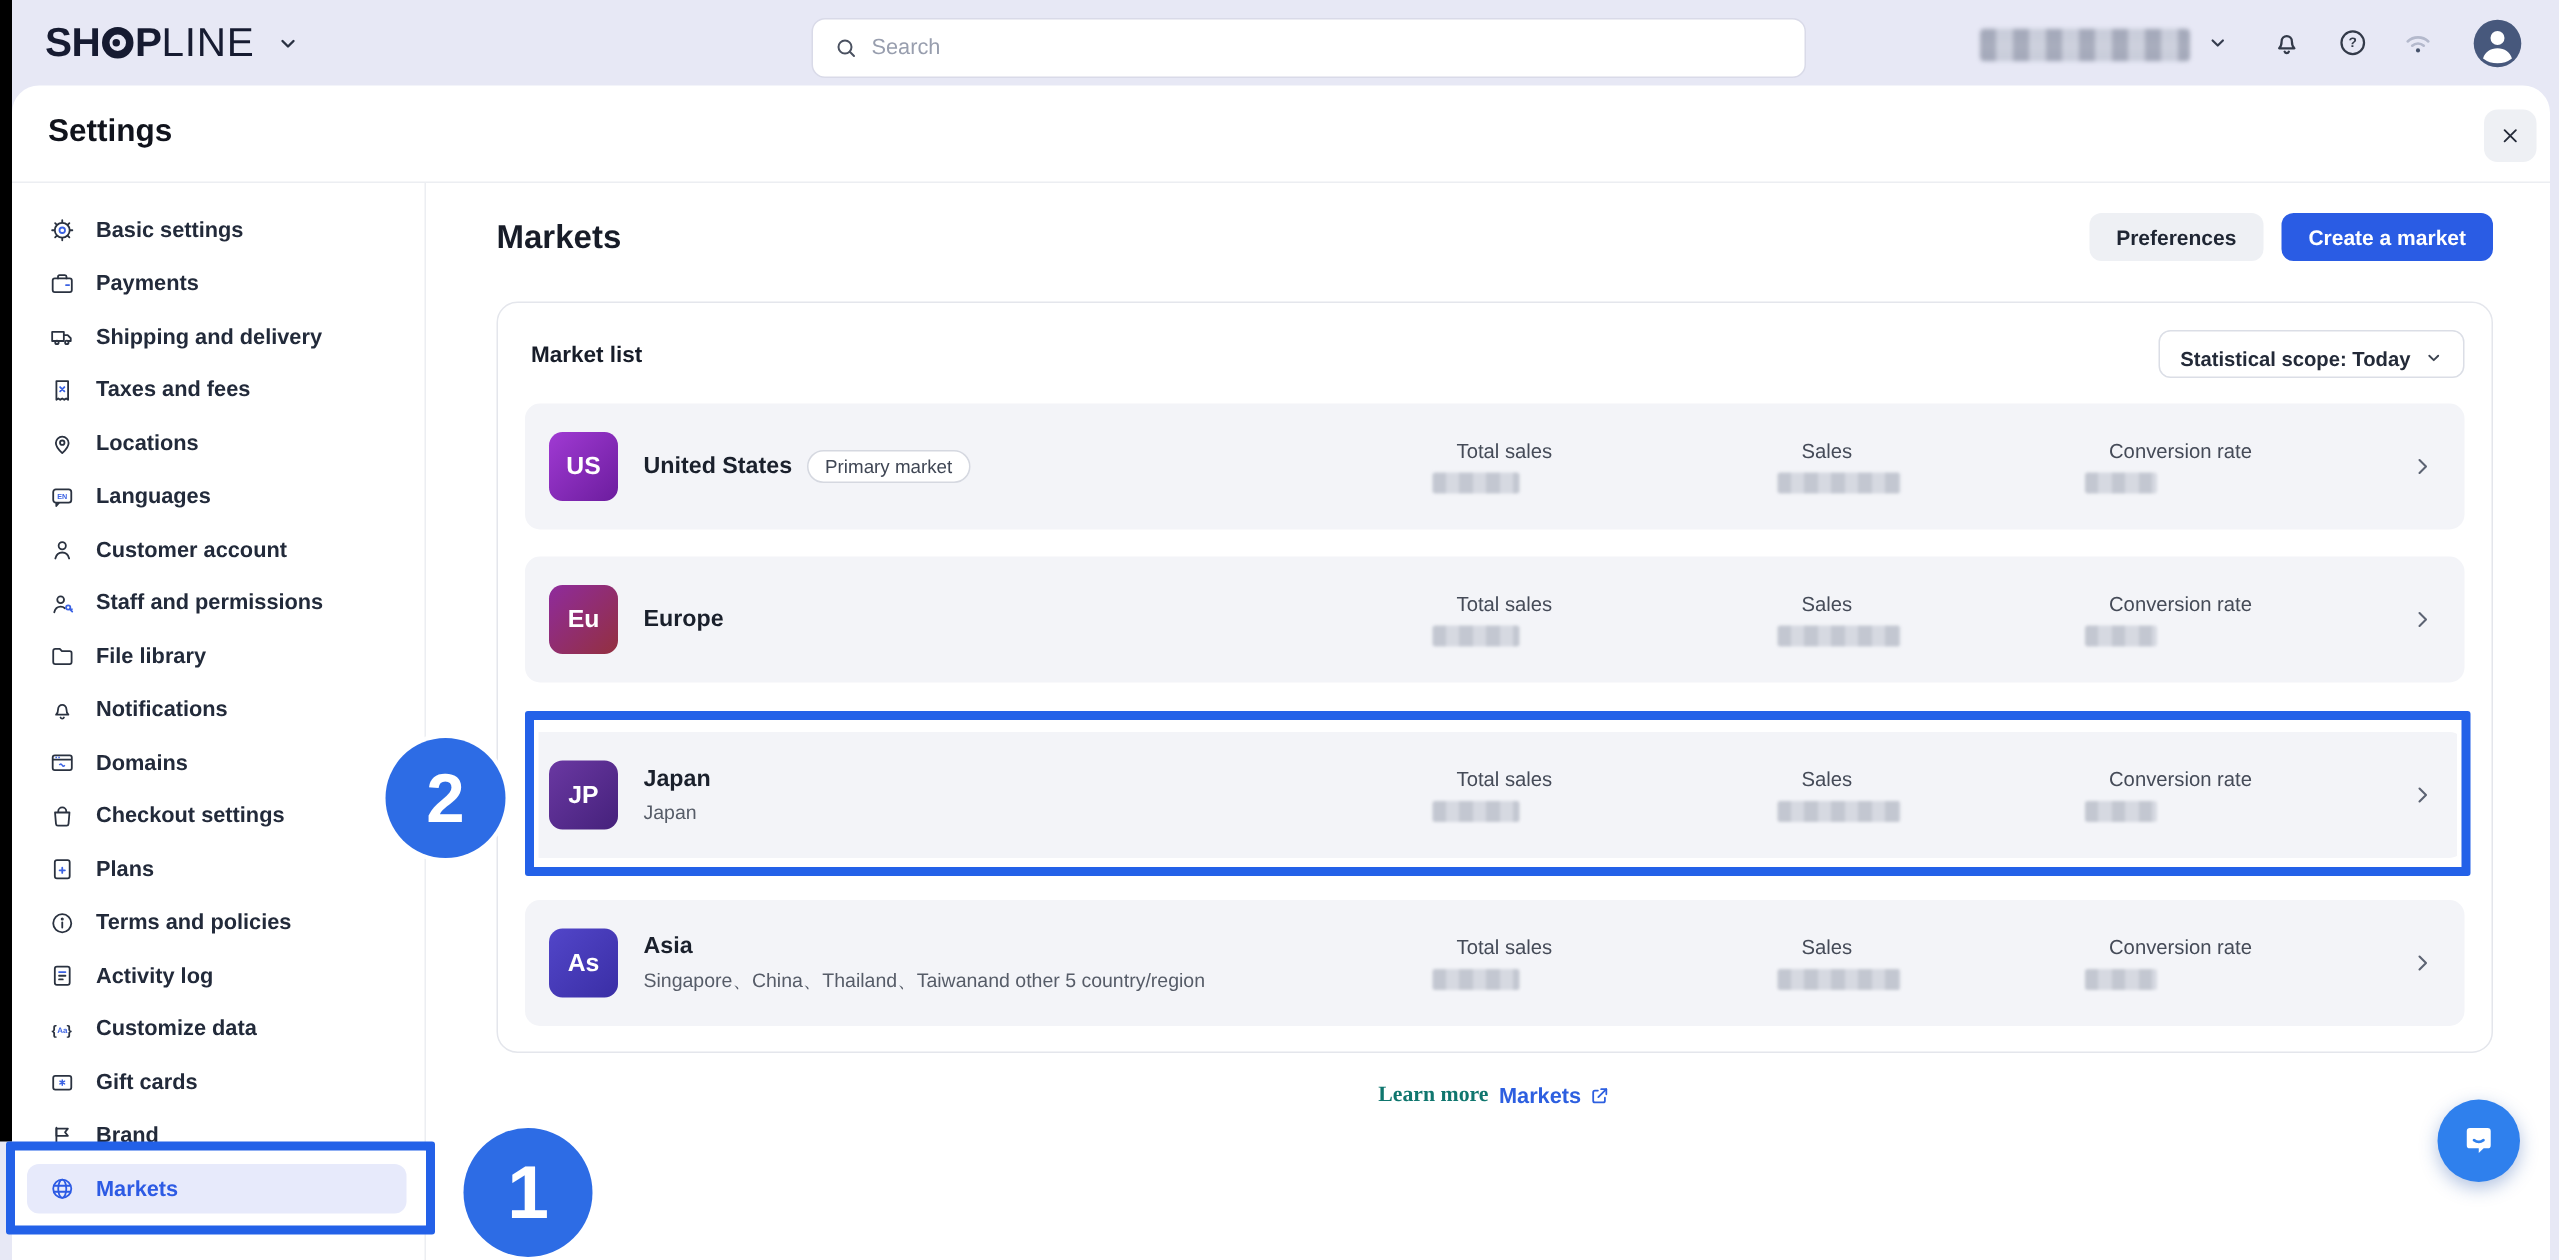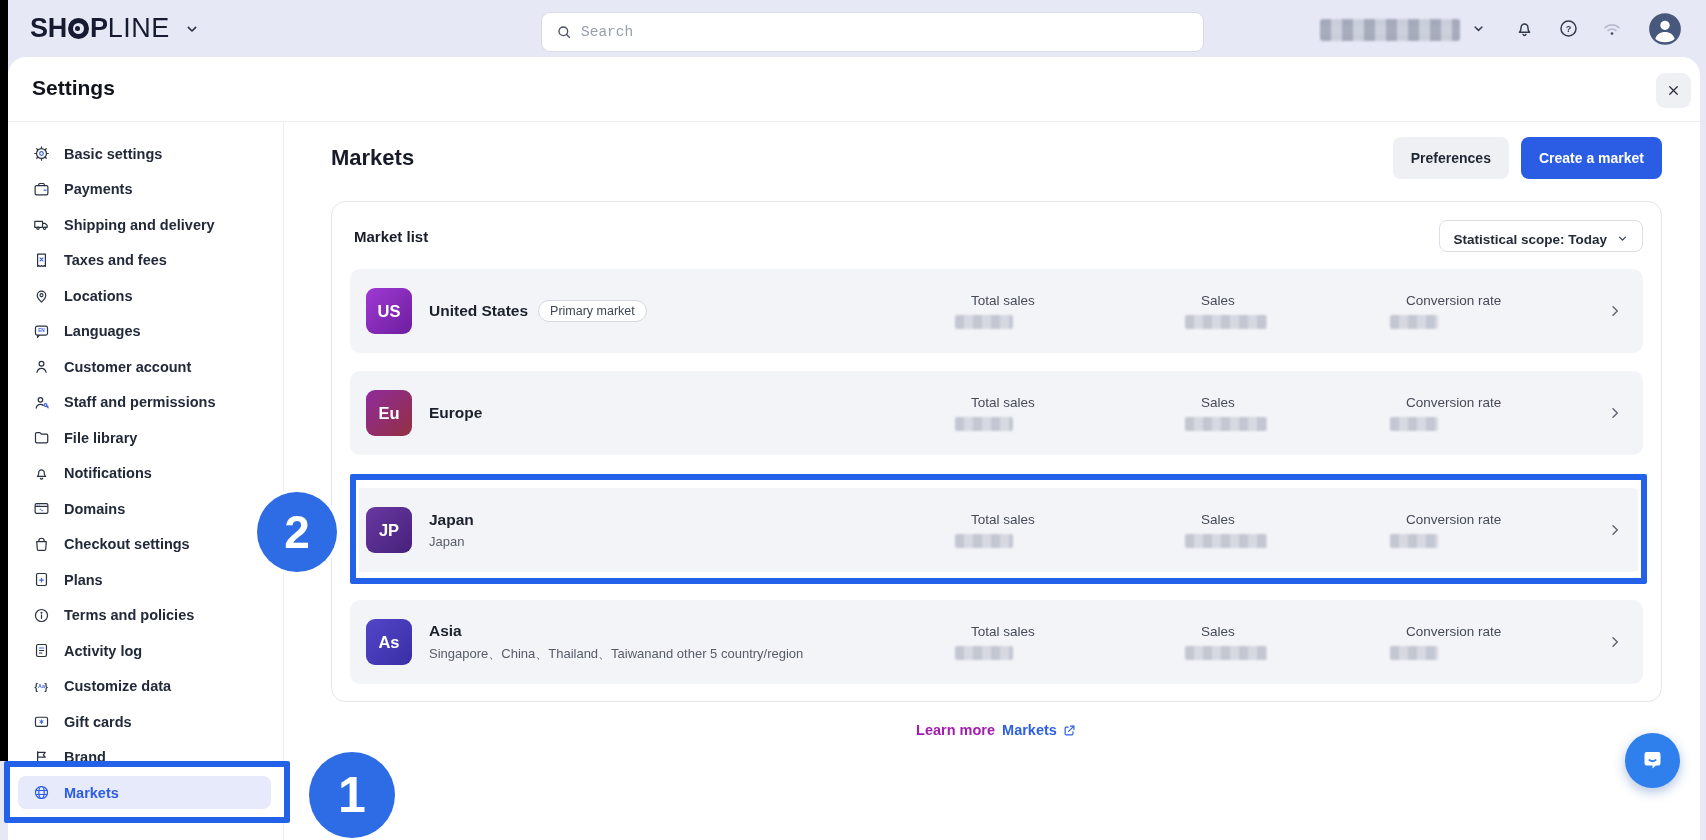--- a/index.html
+++ b/index.html
@@ -7,21 +7,21 @@
   .screen { position:relative; width:1706px; height:840px; background:#e7e8f5; overflow:hidden; }
 
   
   .topbar { position:absolute; left:0; top:0; width:1706px; height:57px; background:#e7e8f5; }
   .brand { position:absolute; left:30px; top:0; height:57px; display:flex; align-items:center; gap:14px; cursor:pointer; }
   .brand-word { font-size:27px; font-weight:800; color:#161b31; letter-spacing:-0.3px; display:flex; align-items:center; }
   .brand-word .lite { font-weight:400; letter-spacing:0.5px; }
   .logo-o { display:inline-block; width:21px; height:21px; border:5.5px solid #161b31; border-radius:50%; position:relative; margin:0 1px; }
   .logo-o::after { content:""; position:absolute; width:5px; height:5px; left:2.5px; top:2.5px; background:#161b31; border-radius:50%; }
   .search { position:absolute; left:541px; top:12px; width:663px; height:40px; background:#fff; border:1px solid #d9dae8; border-radius:9px; display:flex; align-items:center; gap:9px; padding:0 14px; }
-  .search input { border:none; outline:none; flex:1; font-size:14.5px; color:#ef4444; background:transparent; font-family:Liberation Mono, monospace; }
+  .search input { border:none; outline:none; flex:1; font-size:14.5px; color:#ef4444; background:transparent; font-family:Liberation Sans, sans-serif; }
   .search input::placeholder { color:#989eae; }
   .name-blur { position:absolute; left:1320px; top:19px; width:140px; height:22px; border-radius:3px;
     background: repeating-linear-gradient(90deg, rgba(158,163,180,.85) 0 11px, rgba(201,205,218,.85) 11px 22px),
                 repeating-linear-gradient(0deg, rgba(176,181,196,.5) 0 7px, rgba(212,215,226,.5) 7px 14px);
     filter: blur(1.3px); }
   .tb-ic { position:absolute; top:0; height:57px; display:flex; align-items:center; cursor:pointer; color:#343b4c; }
   .tb-chevron { left:1471px; } .tb-bell { left:1514px; } .tb-help { left:1558px; } .tb-wifi { left:1601px; }
   .tb-avatar { left:1648px; top:12px; height:34px; }
 
   
@@ -36,21 +36,21 @@
   .s-item .s-icon { width:18px; height:18px; display:flex; align-items:center; justify-content:center; color:#2a3240; flex:0 0 18px; }
   .s-item.active { height:33px; margin:1px 12px 1px 10px; padding:0 0 0 14px; background:#e7eafb; border-radius:8px; color:#2d5be4; }
   .s-item.active .s-icon { color:#2d5be4; }
   .accent { color:#3b62e3; }
 
   
   .main { position:absolute; left:277px; top:65px; right:0; bottom:0; }
   .main-head { position:absolute; left:46px; right:38px; top:14px; height:44px; display:flex; align-items:center; justify-content:space-between; }
   .main-title { font-size:22px; font-weight:700; color:#171c28; }
   .head-btns { display:flex; gap:12px; }
-  .btn { height:42px; border-radius:8px; display:flex; align-items:center; justify-content:center; font-size:14px; font-weight:600; cursor:pointer; padding:0 18px; }
+  .btn { height:32px; border-radius:8px; display:flex; align-items:center; justify-content:center; font-size:14px; font-weight:600; cursor:pointer; padding:0 18px; }
   .btn-gray { background:#eef0f4; color:#1f2633; }
   .btn-blue { background:#2a5ce4; color:#fff; }
 
   .card { position:absolute; left:46px; right:38px; top:79px; height:501px; background:#fff; border:1px solid #e4e6ec; border-radius:14px; padding:16px 18px; }
   .card-head { height:36px; display:flex; align-items:center; justify-content:space-between; margin-bottom:15px; }
   .card-title { font-size:15px; font-weight:700; color:#171d29; padding-left:4px; }
   .scope-btn { height:32px; border:1px solid #dbdee6; border-radius:8px; background:#fff; display:flex; align-items:flex-start; gap:9px; padding:11px 13px; font-size:13.5px; font-weight:600; color:#232a38; cursor:pointer; }
 
   .m-row { position:relative; height:84px; background:#f3f4f8; border-radius:10px; display:flex; align-items:center; padding:0 16px; cursor:pointer; }
   .row-us { margin-bottom:18px; } .row-eu { margin-bottom:33px; } .row-jp { margin-bottom:28px; }
@@ -66,21 +66,21 @@
   .m-sub { font-size:13px; color:#565c68; margin-top:5px; }
   .stat { position:absolute; top:50%; transform:translateY(-50%); }
   .stat.s1 { left:605px; } .stat.s2 { left:835px; } .stat.s3 { left:1040px; }
   .stat-label { font-size:13.5px; color:#454b58; font-weight:500;margin-left:16px; }
   .blur-bar { height:14px; margin-top:7px; border-radius:2px; filter:blur(1.1px);
     background: repeating-linear-gradient(90deg,#c3c7d1 0 9px,#d6d9e1 9px 18px); }
   .w1 { width:58px; } .w2 { width:82px; } .w3 { width:48px; }
   .row-chev { position:absolute; right:20px; top:50%; transform:translateY(-50%); color:#5c6373; display:flex; }
 
   .learn-more { position:absolute; left:46px; right:38px; top:600px; display:flex; align-items:center; justify-content:center; gap:7px; font-size:14.5px; font-weight:600; }
-  .lm-prefix { color:#a21caf; }
+  .lm-prefix { color:#0f766e;font-family:Liberation Serif, serif; }
   .lm-link { color:#2d5fe0; cursor:pointer; display:flex; align-items:center; gap:5px; }
 
   
   .chat-fab { position:absolute; left:1625px; top:733px; width:55px; height:55px; border-radius:50%; background:#2f80ed; display:flex; align-items:center; justify-content:center; box-shadow:0 4px 12px rgba(31,79,170,.35); cursor:pointer; z-index:30; }
   .black-edge { position:absolute; left:0; top:0; width:8px; height:761px; background:#000; z-index:20; }
   .ann-box { position:absolute; border:6px solid #2361e8; box-shadow: inset 0 0 0 3px #fff; border-radius:2px; z-index:40; pointer-events:none; }
   .ann-box1 { left:4px; top:761px; width:286px; height:62px; }
   .ann-box2 { left:350px; top:474px; width:1297px; height:110px; }
   .ann-circle { position:absolute; background:#2d6ce5; border-radius:50%; color:#fff; font-weight:700; display:flex; align-items:center; justify-content:center; box-shadow:0 0 0 3px rgba(255,255,255,.9); z-index:41; }
   .ann-c1 { left:309px; top:752px; width:86px; height:86px; font-size:50px; }

